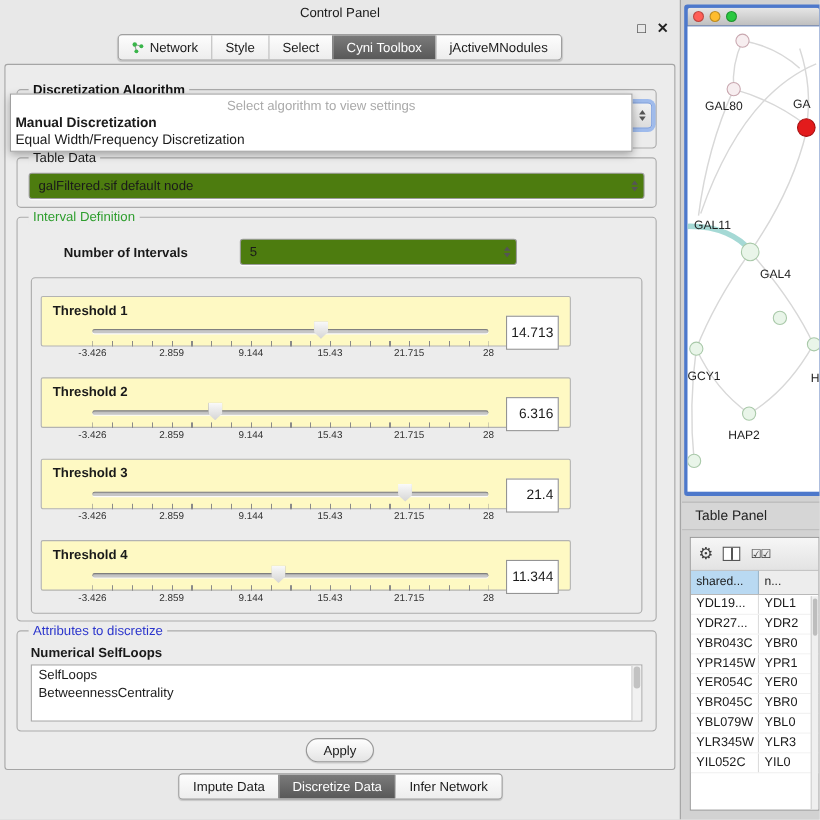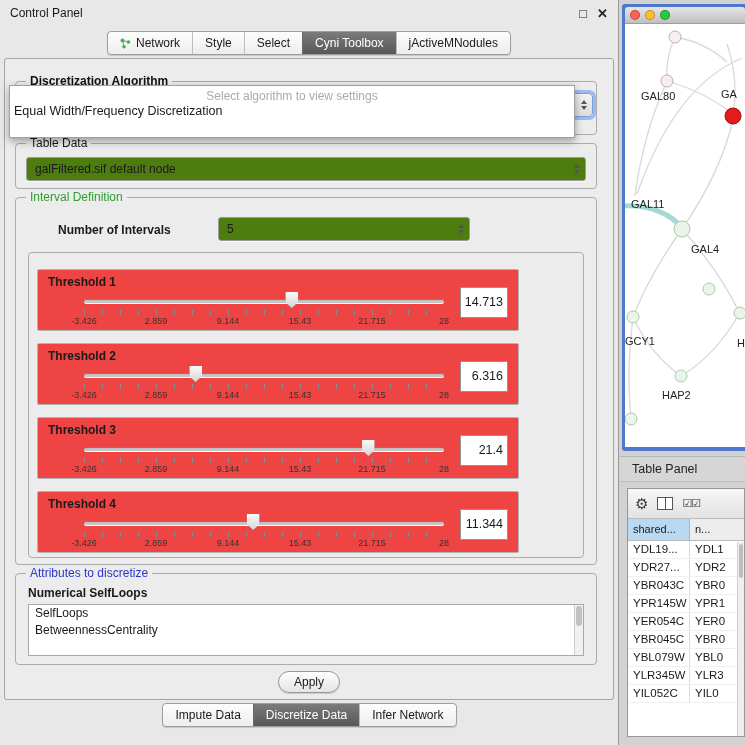--- a/index.html
+++ b/index.html
@@ -7,21 +7,21 @@
   body {
     position:relative; overflow:hidden;
     font-family:"Liberation Sans", sans-serif;
     font-size:12px; color:#1a1a1a;
     background:#cfcfcf;
   }
 
   
   .control-panel { position:absolute; left:0; top:0; width:619px; height:745px;
     background:#e8e8e8; border-right:1px solid #9a9a9a; }
-  .cp-titlebar { height:26px; display:flex; align-items:center; padding:4px 10px; }
+  .cp-titlebar { height:26px; display:flex; align-items:center; padding:4px 10px;flex-direction:column; }
   .cp-controls { margin-left:auto; display:flex; gap:10px; font-size:13px; color:#222; }
   .cp-controls span { cursor:default; }
 
   .tab-row { position:absolute; left:0; right:0; top:31px; display:flex; justify-content:center; }
   .seg { display:flex; border:1px solid #9f9f9f; border-radius:4px; overflow:hidden;
     background:linear-gradient(#fdfdfd,#ededed); box-shadow:0 1px 1px rgba(0,0,0,.15); }
   .seg-item { padding:4px 12px; border-left:1px solid #bdbdbd; display:flex; align-items:center;
     gap:5px; font-size:12px; white-space:nowrap; }
   .seg-item:first-child { border-left:none; }
   .seg-item.selected { background:linear-gradient(#7b7b7b,#585858); color:#fff; border-left-color:#6a6a6a; }
@@ -62,22 +62,22 @@
   .td-combo { position:absolute; left:10px; top:13px; width:560px; }
 
   
   .interval-group { left:10px; top:138px; width:582px; height:368px; }
   .count-label { position:absolute; left:42px; top:25px; font-weight:bold; }
   .count-combo { position:absolute; left:202px; top:19px; width:252px; }
   .thr-group { position:absolute; left:12px; top:54px; width:556px; height:306px;
     border:1px solid #ababab; border-radius:4px; }
   .thr-group > .group-title { background:#ececec; }
 
-  .threshold-box { position:absolute; left:8px; width:482px; height:62px;
-    border:1px solid #b3b3b3; border-radius:2px; background:#ef4444; }
+  .threshold-box { position:absolute; left:8px; width:482px; height:46px;
+    border:1px solid #b3b3b3; border-radius:2px; background:#fef9c3; }
   .th-label { position:absolute; left:10px; top:5px; font-weight:bold; font-size:12px; }
   .th-slider-area { position:absolute; left:46px; right:74px; top:21px; }
   .slider { position:relative; height:18px; }
   .track { position:absolute; left:0; right:0; top:8px; height:4px; background:#c6c6c6;
     border-radius:2px; box-shadow:inset 0 1px 1px rgba(0,0,0,.4), 0 1px 0 #fbfbfb; }
   .thumb { position:absolute; top:1px; width:13px; height:16px; transform:translateX(-50%);
     background:linear-gradient(#fafafa,#d5d5d5);
     clip-path:polygon(0 0,100% 0,100% 62%,50% 100%,0 62%);
     filter:drop-shadow(0 0 0.7px #6e6e6e); }
   .ruler { position:relative; height:18px; margin-top:1px; }
@@ -189,20 +189,21 @@
 
     <div class="combo-remnant">
       <span class="stepper">
           <i class="up"></i>
           <i class="dn"></i>
         </span>
     </div>
 
     <div class="dropdown-popup">
       <div class="dd-prompt">Select algorithm to view settings</div>
+      <div class="dd-option bold">Manual Discretization</div>
       <div class="dd-option">Equal Width/Frequency Discretization</div>
     </div>
 
     <div class="group tabledata-group">
       <span class="group-title">Table Data</span>
       <div class="combo td-combo">
         <span>galFiltered.sif default node</span>
         <span class="stepper">
             <i class="up"></i>
             <i class="dn"></i>

